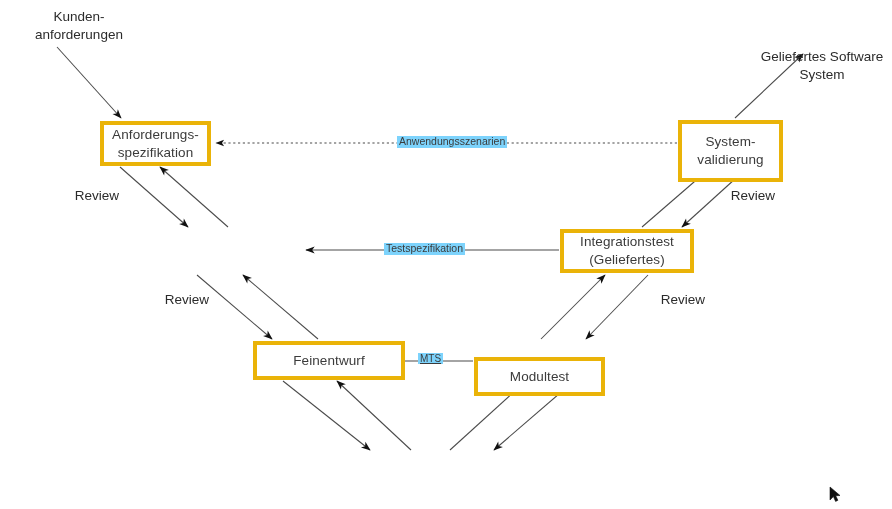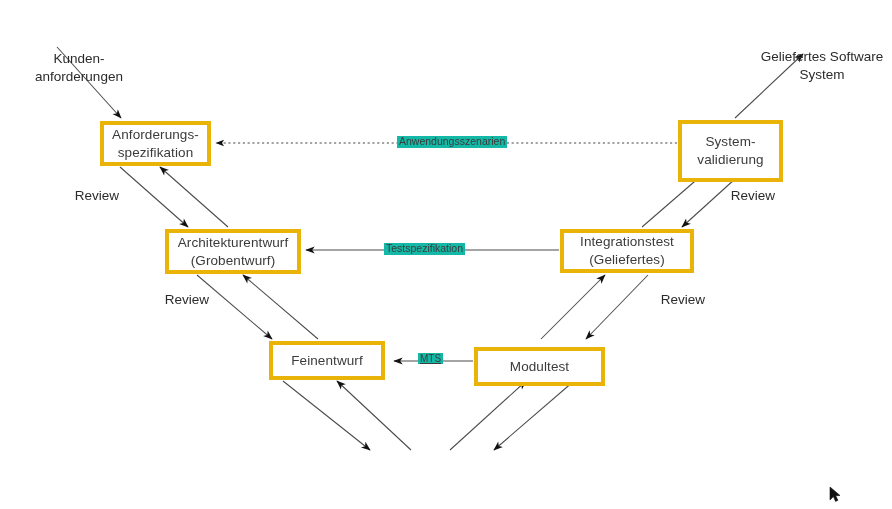--- a/index.html
+++ b/index.html
@@ -47,21 +47,21 @@
     color: #2b2b2b;
     font-size: 13.5px;
     line-height: 1.3;
     text-align: center;
     white-space: pre-line;
     z-index: 4;
   }
   .edge-label {
     position: absolute;
     color: #3b3b3b;
-    background: #14b8a6;
+    background: #7dd3fc;
     font-size: 10.5px;
     line-height: 1.1;
     padding: 0 2px;
     white-space: nowrap;
     z-index: 5;
   }
   .edge-label.mts {
     font-size: 10px;
     text-decoration: underline;
   }
@@ -113,35 +113,33 @@
 
       <line x1="559" y1="250" x2="306" y2="250" marker-end="url(#arrowFilled)"></line>
 
       <line x1="473" y1="361" x2="394" y2="361" marker-end="url(#arrowFilled)"></line>
     </g>
   </svg>
 
   <div class="node" style="left:100px; top:121px; width:111px; height:45px;">Anforderungs-
 spezifikation</div>
 
-  <div class="node" style="left:165px; top:229px; width:136px; height:45px;">Architekturentwurf
-(Grobentwurf)</div>
 
-  <div class="node" style="left:253px; top:341px; width:116px; height:39px;margin-left:16px;">Feinentwurf</div>
+  <div class="node" style="left:253px; top:341px; width:152px; height:39px;">Feinentwurf</div>
 
 
-  <div class="node" style="left:474px; top:347px; width:131px; height:39px;">Modultest</div>
+  <div class="node" style="left:474px; top:357px; width:131px; height:39px;">Modultest</div>
 
   <div class="node" style="left:560px; top:229px; width:134px; height:44px;">Integrationstest
 (Geliefertes)</div>
 
   <div class="node" style="left:678px; top:120px; width:105px; height:62px;">System-
 validierung</div>
 
-  <div class="free-label" style="left:14px; top:8px; width:130px; text-align:center;margin-top:42px;">Kunden-
+  <div class="free-label" style="left:14px; top:8px; width:130px; text-align:center;">Kunden-
 anforderungen</div>
 
   <div class="free-label" style="left:752px; top:8px; width:140px; text-align:center;margin-top:40px;">Geliefertes Software
 System</div>
 
   <div class="free-label" style="left:62px; top:187px; width:70px; text-align:center;">Review</div>
 
   <div class="free-label" style="left:152px; top:291px; width:70px; text-align:center;">Review</div>
 
   <div class="free-label" style="left:718px; top:187px; width:70px; text-align:center;">Review</div>

